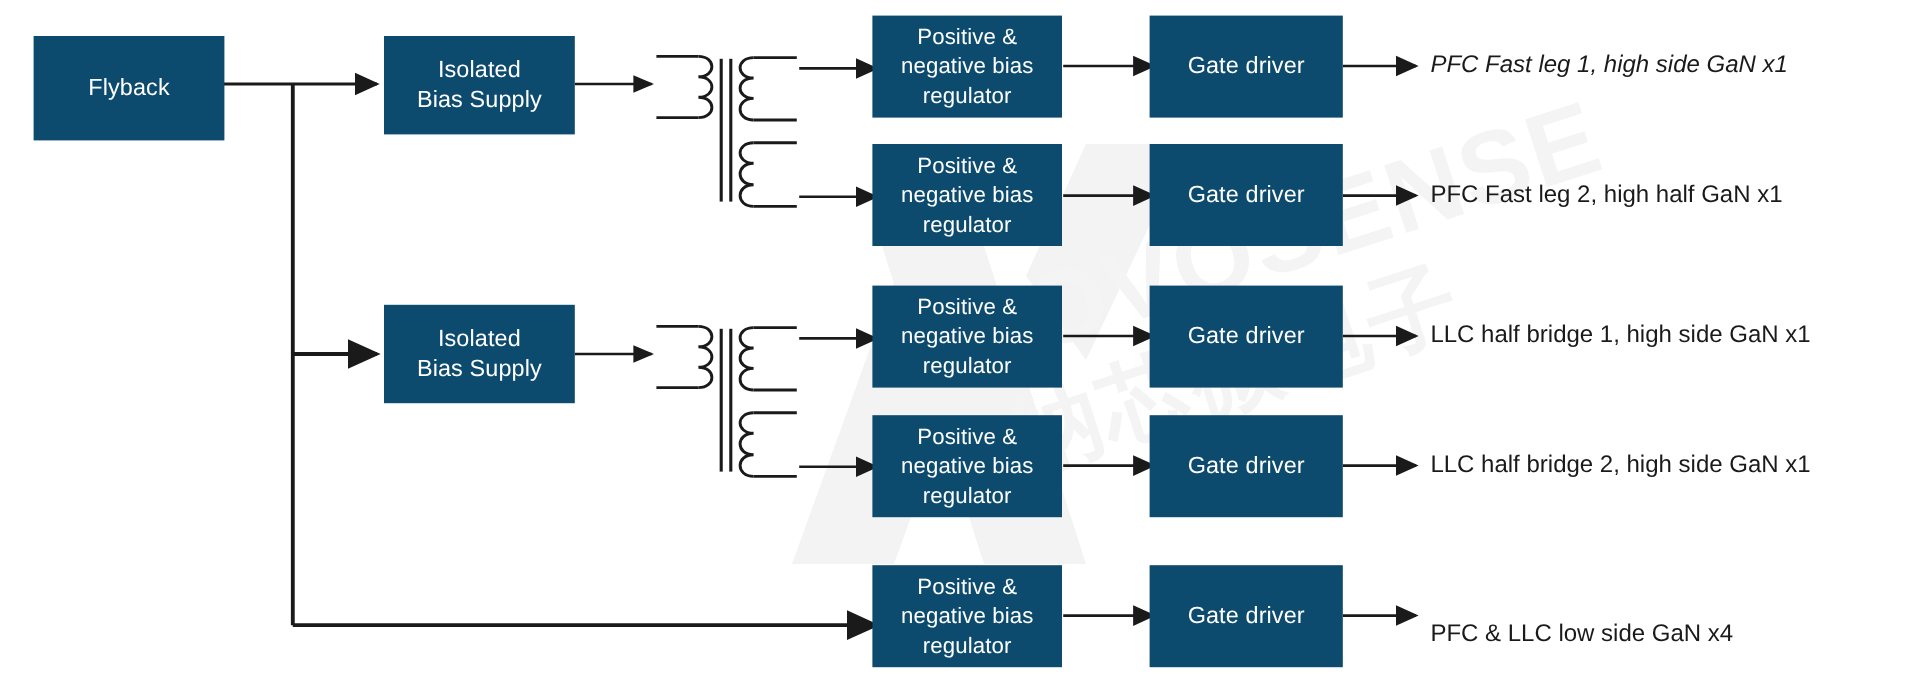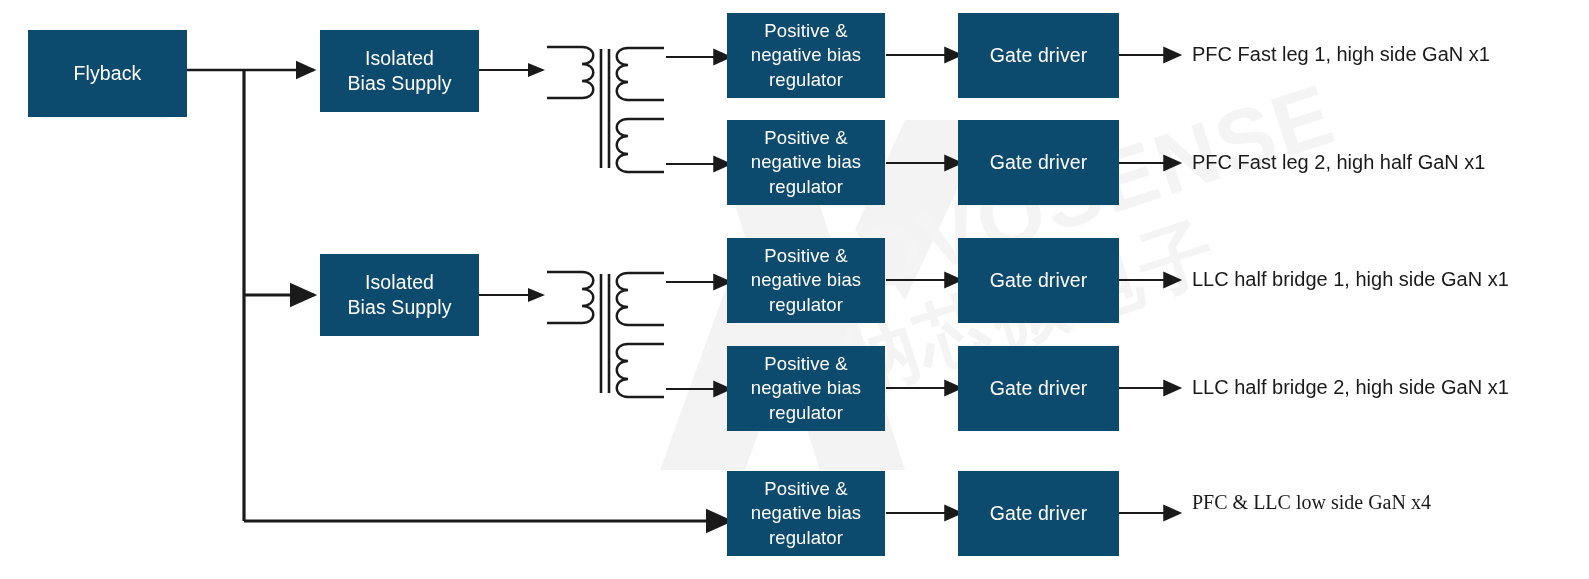--- a/index.html
+++ b/index.html
@@ -238,19 +238,19 @@
   <div class="node" style="left:958px; top:238px; width:161px; height:85px;">
     <span>Gate driver</span>
   </div>
   <div class="node" style="left:958px; top:346px; width:161px; height:85px;">
     <span>Gate driver</span>
   </div>
   <div class="node" style="left:958px; top:471px; width:161px; height:85px;">
     <span>Gate driver</span>
   </div>
 
-  <div class="outlabel" style="left:1192px; top:44px;">PFC Fast leg 1, high side GaN x1</div>
+  <div class="outlabel" style="left:1192px; top:44px;font-style:italic;">PFC Fast leg 1, high side GaN x1</div>
   <div class="outlabel" style="left:1192px; top:152px;">PFC Fast leg 2, high half GaN x1</div>
   <div class="outlabel" style="left:1192px; top:269px;">LLC half bridge 1, high side GaN x1</div>
   <div class="outlabel" style="left:1192px; top:377px;">LLC half bridge 2, high side GaN x1</div>
-  <div class="outlabel" style="left:1192px; top:492px;font-family:Liberation Serif, serif;">PFC &amp; LLC low side GaN x4</div>
+  <div class="outlabel" style="left:1192px; top:518px;">PFC &amp; LLC low side GaN x4</div>
 
 </div>
 
 </body></html>

